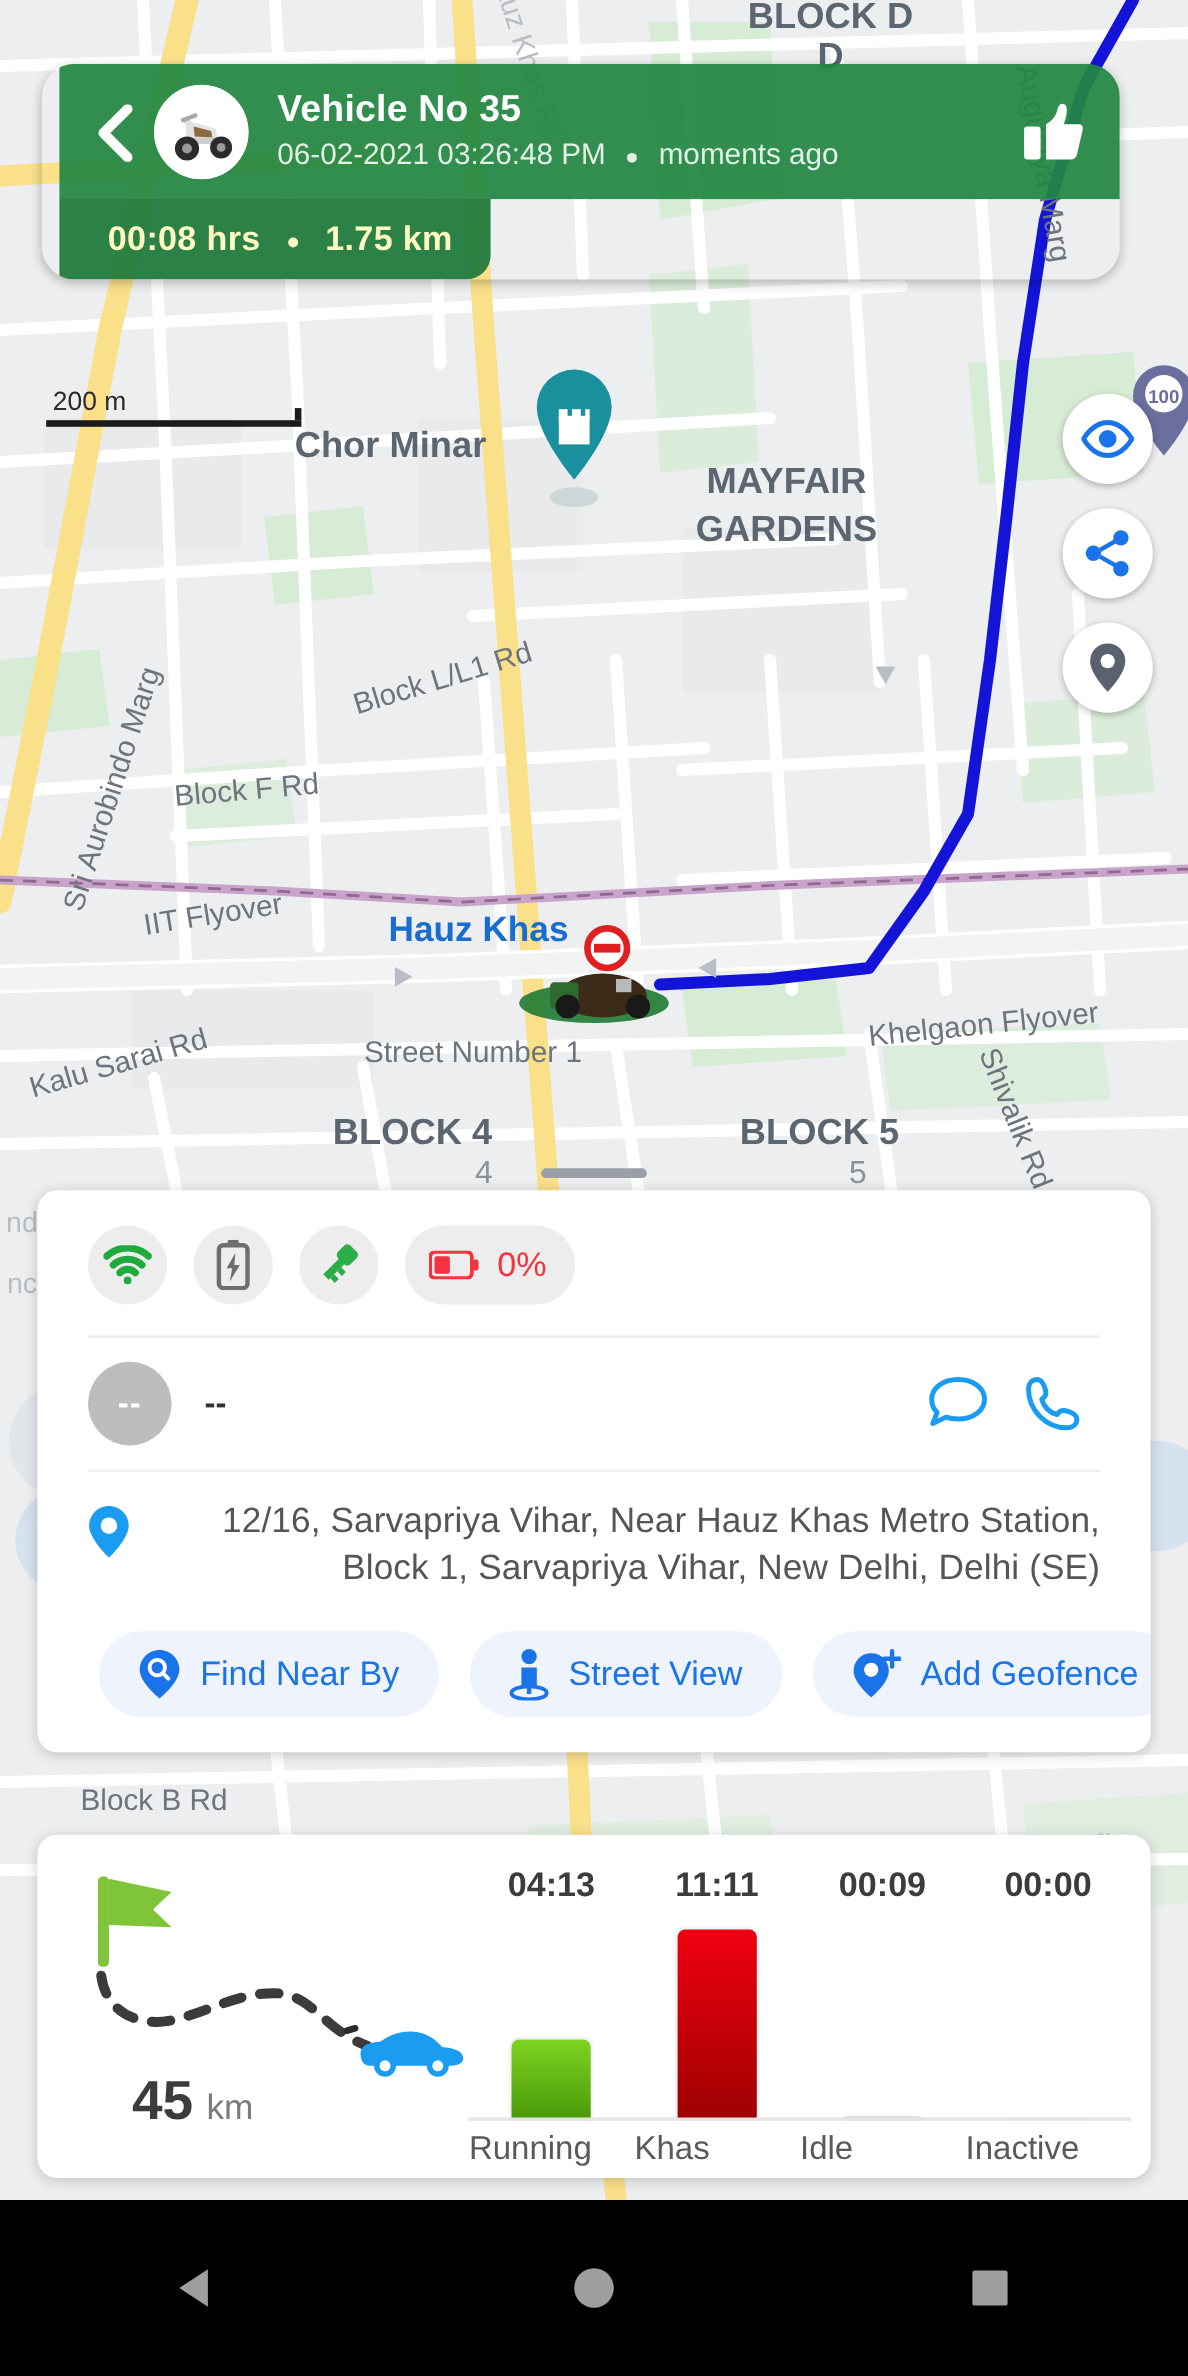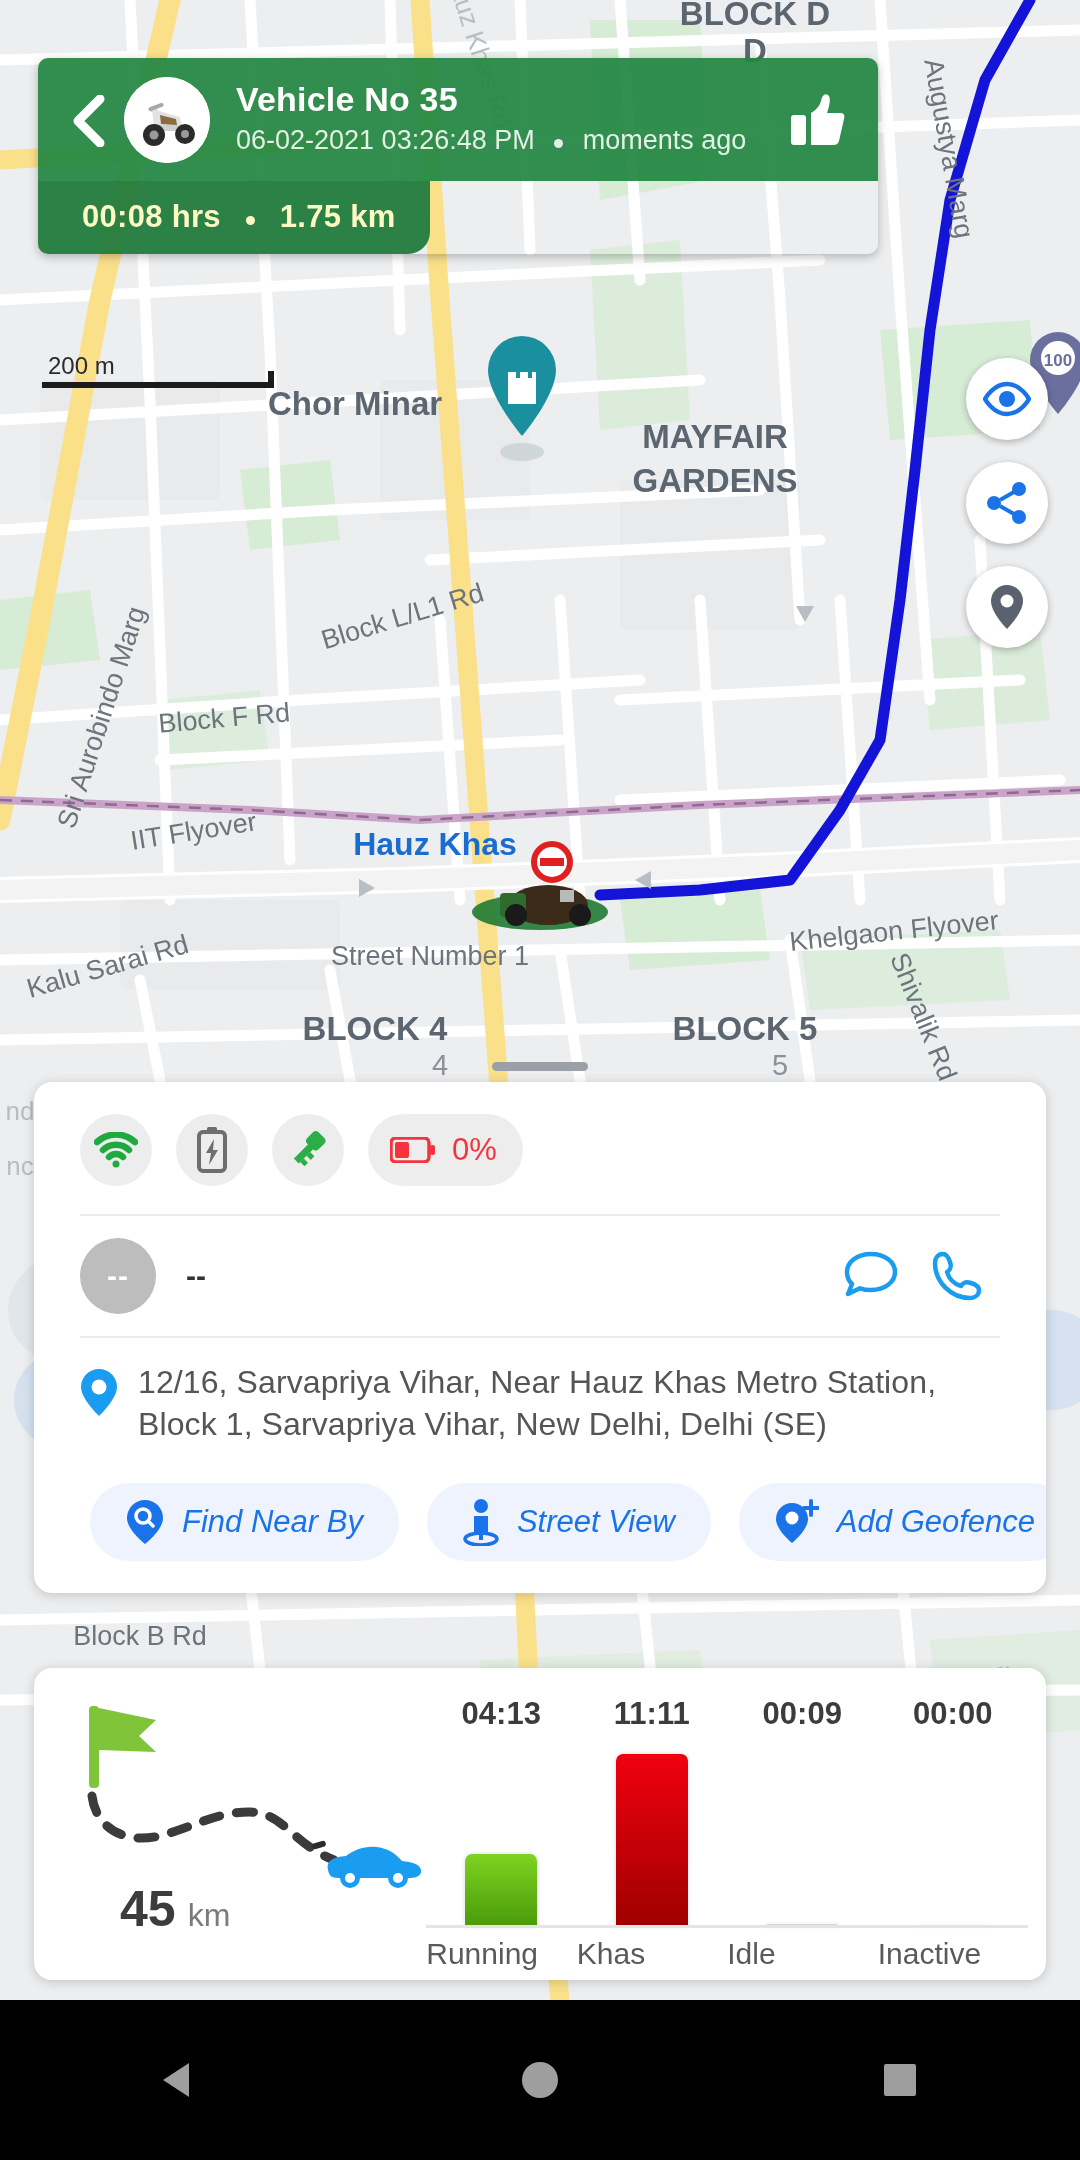--- a/index.html
+++ b/index.html
@@ -13,24 +13,25 @@
   
   #map {
     position:absolute; left:0; top:0; width:1080px; height:2000px;
     background:#eceff1;
     overflow:hidden;
   }
   .mapsvg { position:absolute; left:0; top:0; }
 
   
   #header-card {
-    position:absolute; left:38px; top:58px; width:840px;
-    border-radius:10px; overflow:hidden;
+    position:absolute; left:38px; top:58px; width:980px;
+    border-radius:30px; overflow:hidden;
     box-shadow:0 3px 10px rgba(0,0,0,.25);
     z-index:30;
+    padding-left:16px;
   }
   #header-top {
     background:rgba(34,134,66,.93);
     height:123px;
     display:flex; align-items:center;
     padding:0 26px 0 22px;
   }
   #back-chevron {
     width:58px; height:58px; flex:none;
     position:relative; cursor:pointer;
@@ -139,26 +140,26 @@
 
   #addr-row {
     display:flex; align-items:flex-start;
     margin:0 46px; padding:24px 0 10px 0;
     border-top:2px solid #ececec;
   }
   #addr-pin { width:58px; flex:none; padding-top:6px; }
   #addr-text {
     font-size:32px; line-height:1.30; color:#555;
     letter-spacing:.1px;
+    text-align:right;
   }
 
   #action-row {
     display:flex; gap:28px; padding:28px 0 32px 56px;
     overflow:hidden;
-    font-style:italic;
   }
   .action-btn {
     display:flex; align-items:center; gap:18px;
     background:#eef3fd; border-radius:40px;
     height:78px; padding:0 36px; flex:none; cursor:pointer;
   }
   .action-btn .albl { color:#1a73e8; font-size:31px; white-space:nowrap; }
 
   
   #chart-card {

